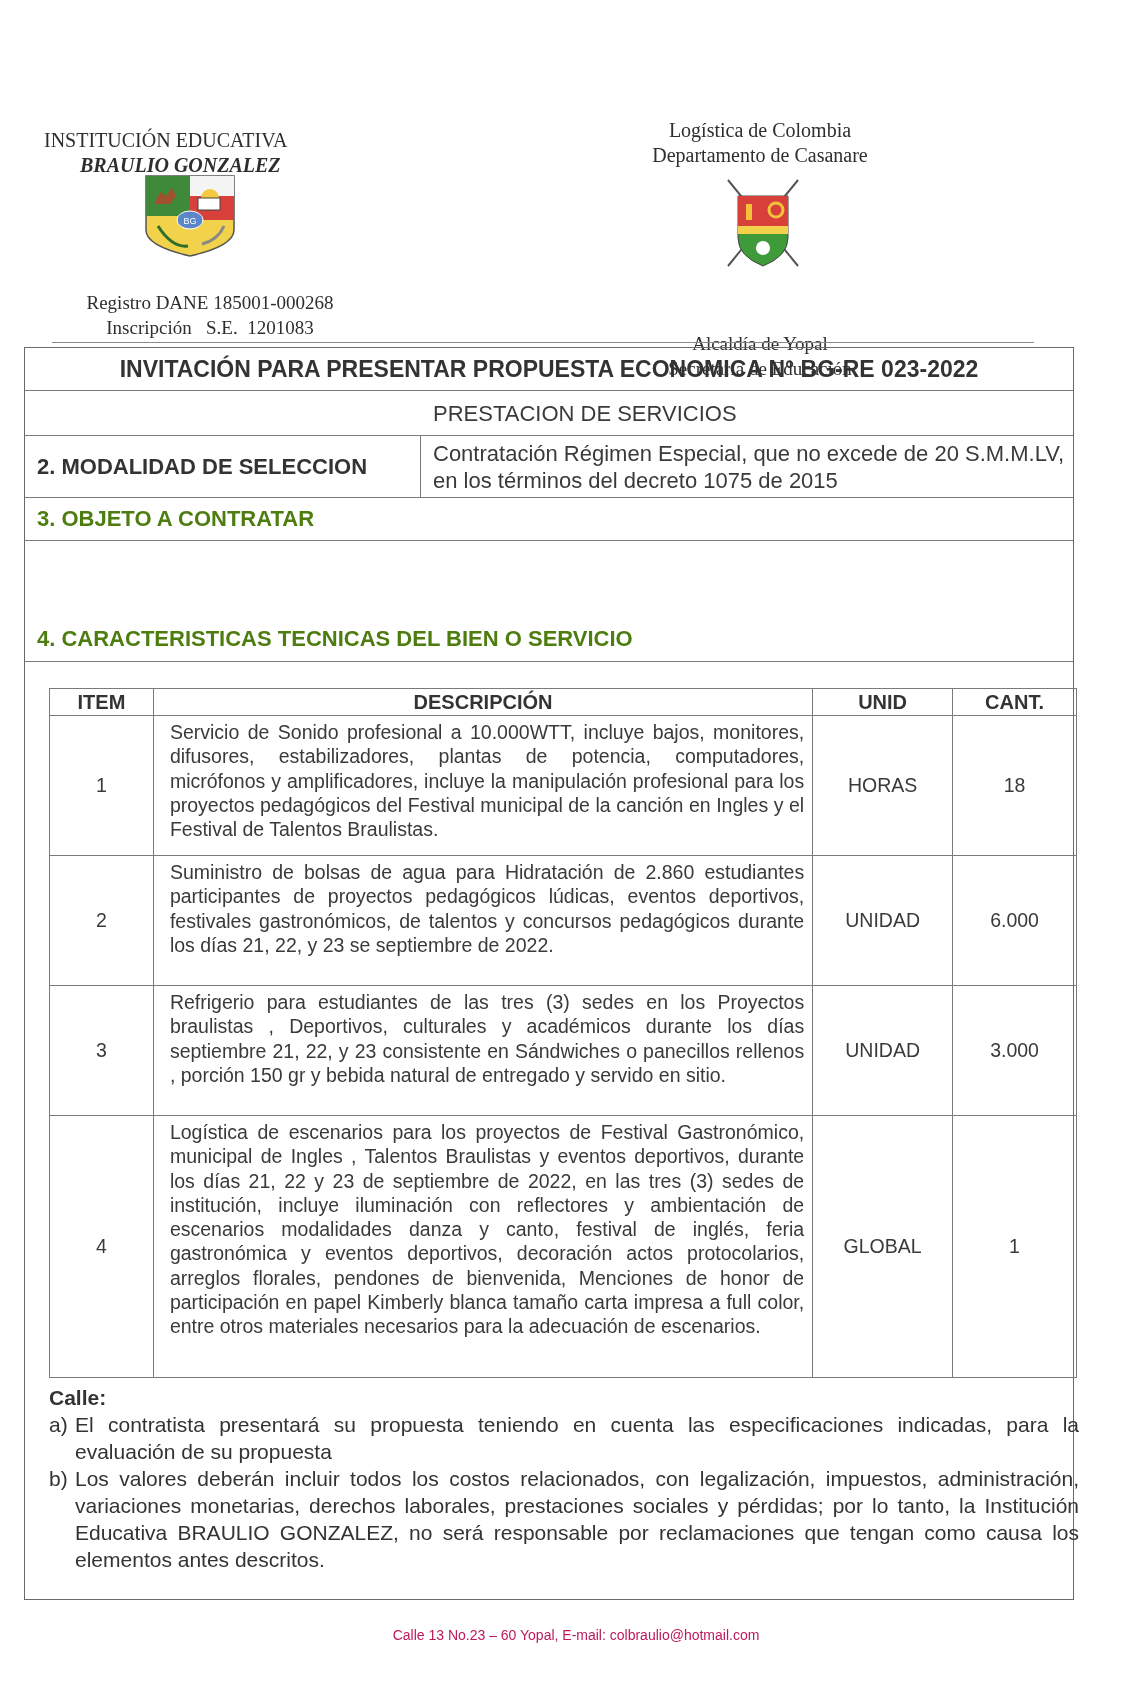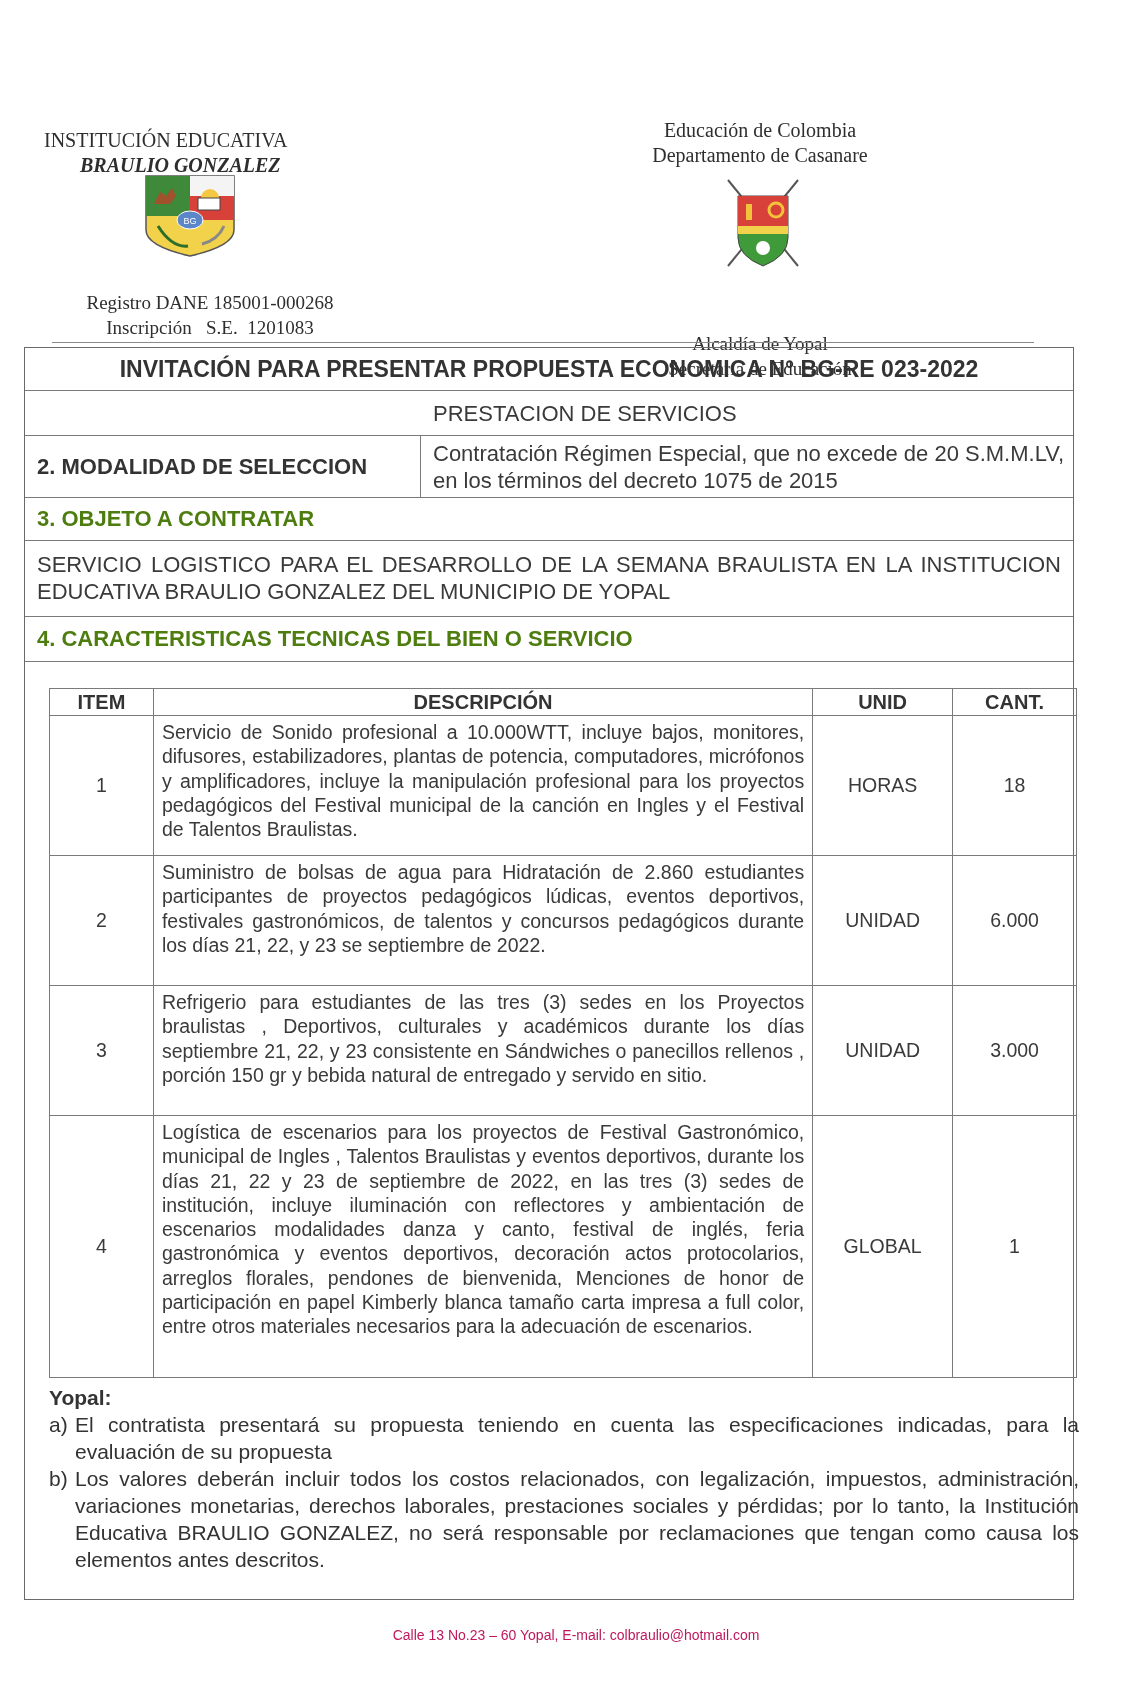--- a/index.html
+++ b/index.html
@@ -25,21 +25,21 @@
   .sec-label { position:absolute; left:0; top:0; height:100%; width:396px; border-right:1.5px solid #7a7a7a; box-sizing:border-box; padding-left:12px; font-weight:bold; font-size:22px; display:flex; align-items:center; color:#333; }
   .sec-value { position:absolute; left:396px; top:0; right:0; height:100%; padding-left:12px; font-size:22px; display:flex; align-items:center; color:#3a3a3a; line-height:27px; }
   .full-label { padding-left:12px; font-weight:bold; font-size:22px; display:flex; align-items:center; height:100%; color:#4d7c0f; }
   .obj-text { padding:10px 12px 0 12px; font-size:22px; line-height:27px; text-align:justify; text-align-last:left; color:#3a3a3a; }
 
   
   .items { position:absolute; left:12px; top:340px; width:1028px; border-collapse:collapse; font-size:19.5px; color:#3a3a3a; }
   .items th, .items td { border:1.5px solid #7a7a7a; }
   .items th { font-weight:bold; font-size:20px; height:26px; padding:0; text-align:center; color:#333; }
   .items td.c { text-align:center; vertical-align:middle; }
-  .items td.desc { padding:4px 8px 4px 8px; line-height:24.3px; text-align:justify; vertical-align:top; }
+  .items td.desc { padding:4px 8px 4px 16px; line-height:24.3px; text-align:justify; vertical-align:top; }
 
   .note { position:absolute; left:12px; top:1036px; width:1030px; font-size:21px; line-height:27px; color:#333; }
   .note .ttl { font-weight:bold; font-size:21px; }
   .note .it { display:flex; text-align:justify; }
   .note .mk { width:26px; flex:0 0 26px; }
   .note .tx { flex:1; }
 
   .footer { position:absolute; left:0; width:1128px; top:1627px; text-align:center; font-size:14px; color:#be185d; }
 </style>
 </head>
@@ -61,21 +61,21 @@
   <circle cx="66" cy="24" r="9" fill="#f5c842"></circle>
   <rect x="54" y="24" width="22" height="12" fill="#ffffff" stroke="#444" stroke-width="1"></rect>
   <path d="M10 30 L16 18 L22 22 L28 14 L32 22 L26 30 Z" fill="#a0522d"></path>
   <ellipse cx="46" cy="46" rx="13" ry="9" fill="#5b86c8" stroke="#fff" stroke-width="1"></ellipse>
   <text x="46" y="50" font-size="9" fill="#fff" text-anchor="middle" font-family="Liberation Sans, sans-serif">BG</text>
   <path d="M14 52 Q28 74 44 72" stroke="#2d6e2a" stroke-width="3" fill="none"></path>
   <path d="M58 70 Q74 66 80 52" stroke="#888" stroke-width="3" fill="none"></path>
 </svg>
 
 <div class="hdr-right serif">
-  <div>Educación de Colombia</div>
+  <div>Logística de Colombia</div>
   <div>Departamento de Casanare</div>
   <div class="alc">
     <div>Alcaldía de Yopal</div>
     <div>Secretaría de Educación</div>
   </div>
 </div>
 <svg class="crest-right" viewBox="0 0 82 94">
   <line x1="6" y1="4" x2="76" y2="90" stroke="#555" stroke-width="2"></line>
   <line x1="76" y1="4" x2="6" y2="90" stroke="#555" stroke-width="2"></line>
   <path d="M16 20 H66 V62 Q66 80 41 90 Q16 80 16 62 Z" fill="#3f9a3a" stroke="#444" stroke-width="1"></path>
@@ -97,23 +97,20 @@
 
   <div class="row" style="top:88px; height:62px;">
     <div class="sec-label">2.  MODALIDAD DE SELECCION</div>
     <div class="sec-value">Contratación Régimen Especial, que no excede de 20 S.M.M.LV, en los términos del decreto 1075 de 2015</div>
   </div>
 
   <div class="row" style="top:150px; height:43px;">
     <div class="full-label">3.  OBJETO A CONTRATAR</div>
   </div>
 
-  <div class="row" style="top:193px; height:76px;">
-    <div class="obj-text">SERVICIO LOGISTICO PARA EL DESARROLLO DE LA SEMANA BRAULISTA EN LA INSTITUCION EDUCATIVA BRAULIO GONZALEZ DEL MUNICIPIO DE YOPAL</div>
-  </div>
 
   <div class="row" style="top:269px; height:45px;">
     <div class="full-label">4.  CARACTERISTICAS TECNICAS DEL BIEN O SERVICIO</div>
   </div>
 
   <table class="items sans">
     <colgroup>
       <col style="width:104px">
         <col style="width:660px">
         <col style="width:140px">
@@ -149,21 +146,21 @@
       <tr style="height:262px;">
         <td class="c">4</td>
         <td class="desc">Logística de escenarios para los proyectos de Festival Gastronómico, municipal de Ingles , Talentos Braulistas y eventos deportivos, durante los días 21, 22 y 23 de septiembre de 2022, en las tres (3) sedes de institución, incluye iluminación con reflectores y ambientación de escenarios modalidades danza y canto, festival de inglés, feria gastronómica y eventos deportivos, decoración actos protocolarios, arreglos florales, pendones de bienvenida, Menciones de honor de participación en papel Kimberly blanca tamaño carta impresa a full color, entre otros materiales necesarios para la adecuación de escenarios.</td>
         <td class="c">GLOBAL</td>
         <td class="c">1</td>
       </tr>
     </tbody>
   </table>
 
   <div class="note sans">
-    <div class="ttl">Yopal:</div>
+    <div class="ttl">Calle:</div>
     <div class="it">
       <span class="mk">a)</span>
       <span class="tx">El contratista presentará su propuesta teniendo en cuenta las especificaciones indicadas, para la evaluación de su propuesta</span>
     </div>
     <div class="it">
       <span class="mk">b)</span>
       <span class="tx">Los valores deberán incluir todos los costos relacionados, con legalización, impuestos, administración, variaciones monetarias, derechos laborales, prestaciones sociales y pérdidas; por lo tanto, la Institución Educativa BRAULIO GONZALEZ, no será responsable por reclamaciones que tengan como causa los elementos antes descritos.</span>
     </div>
   </div>
 </div>

